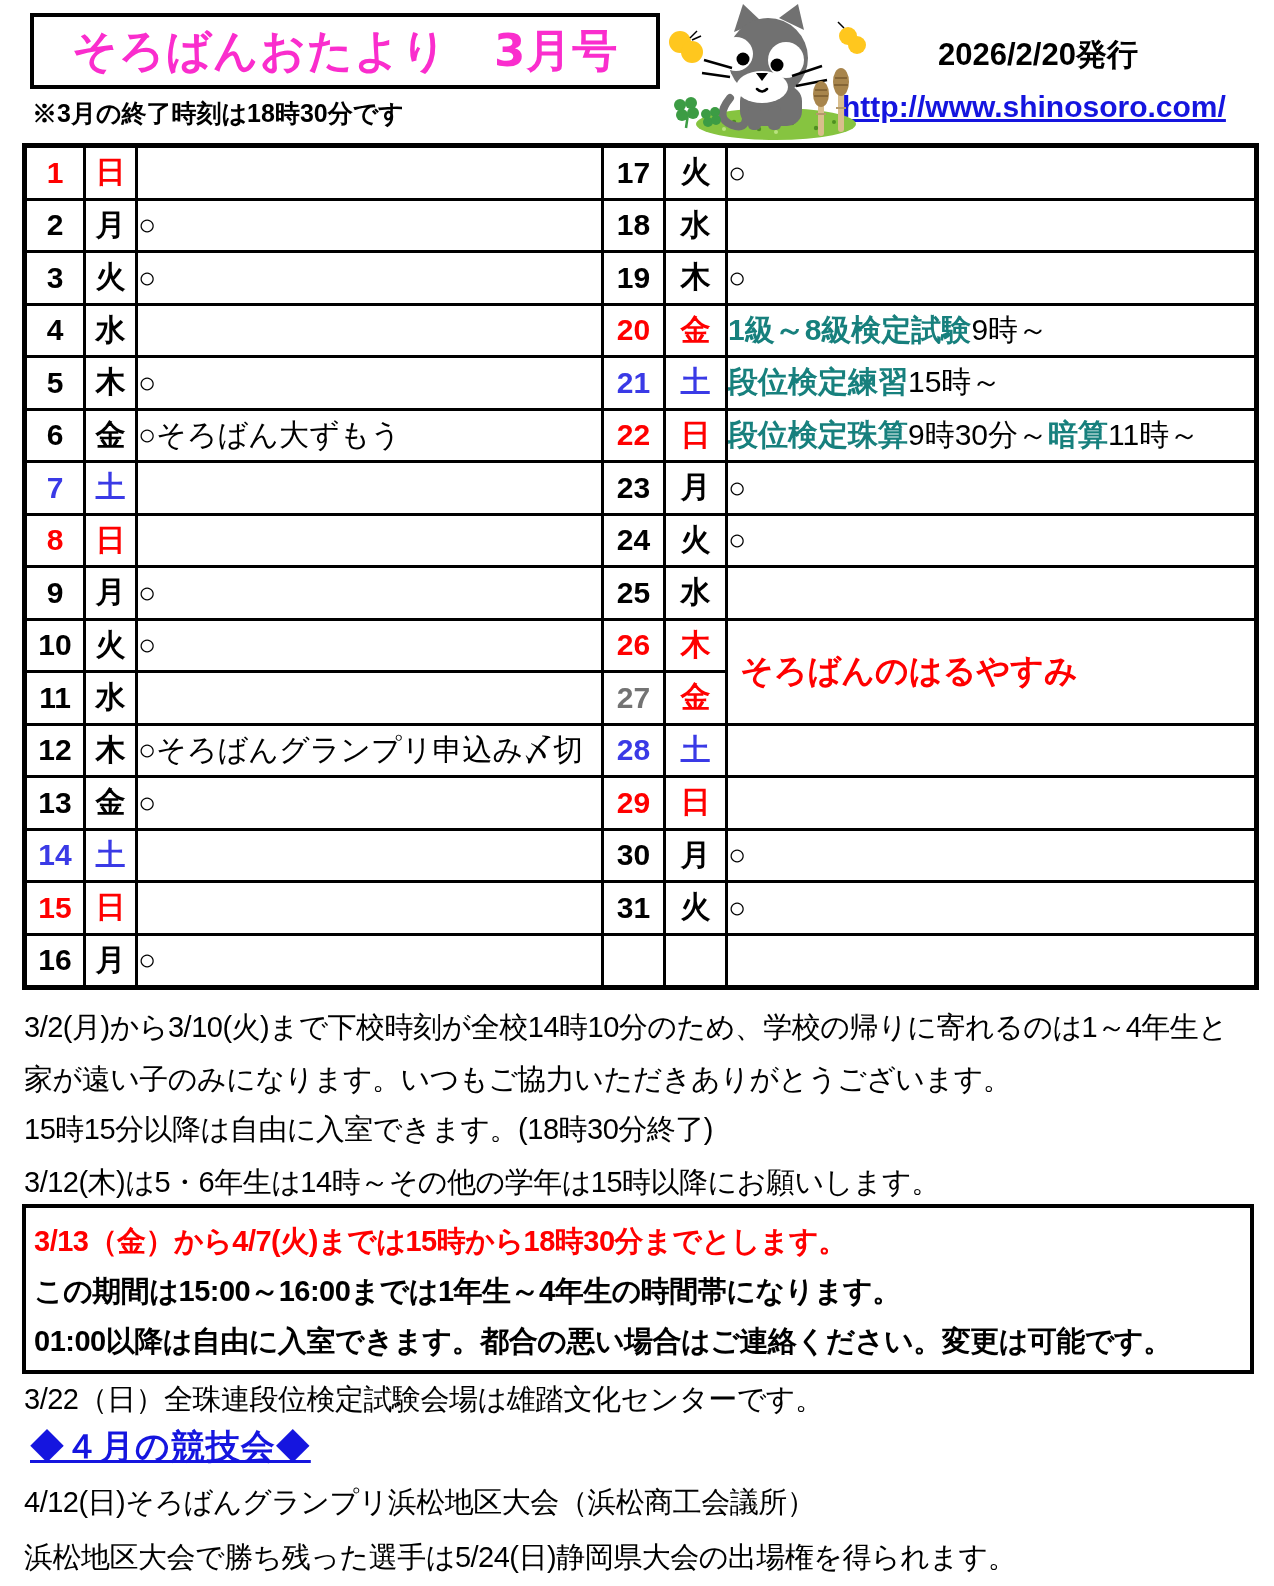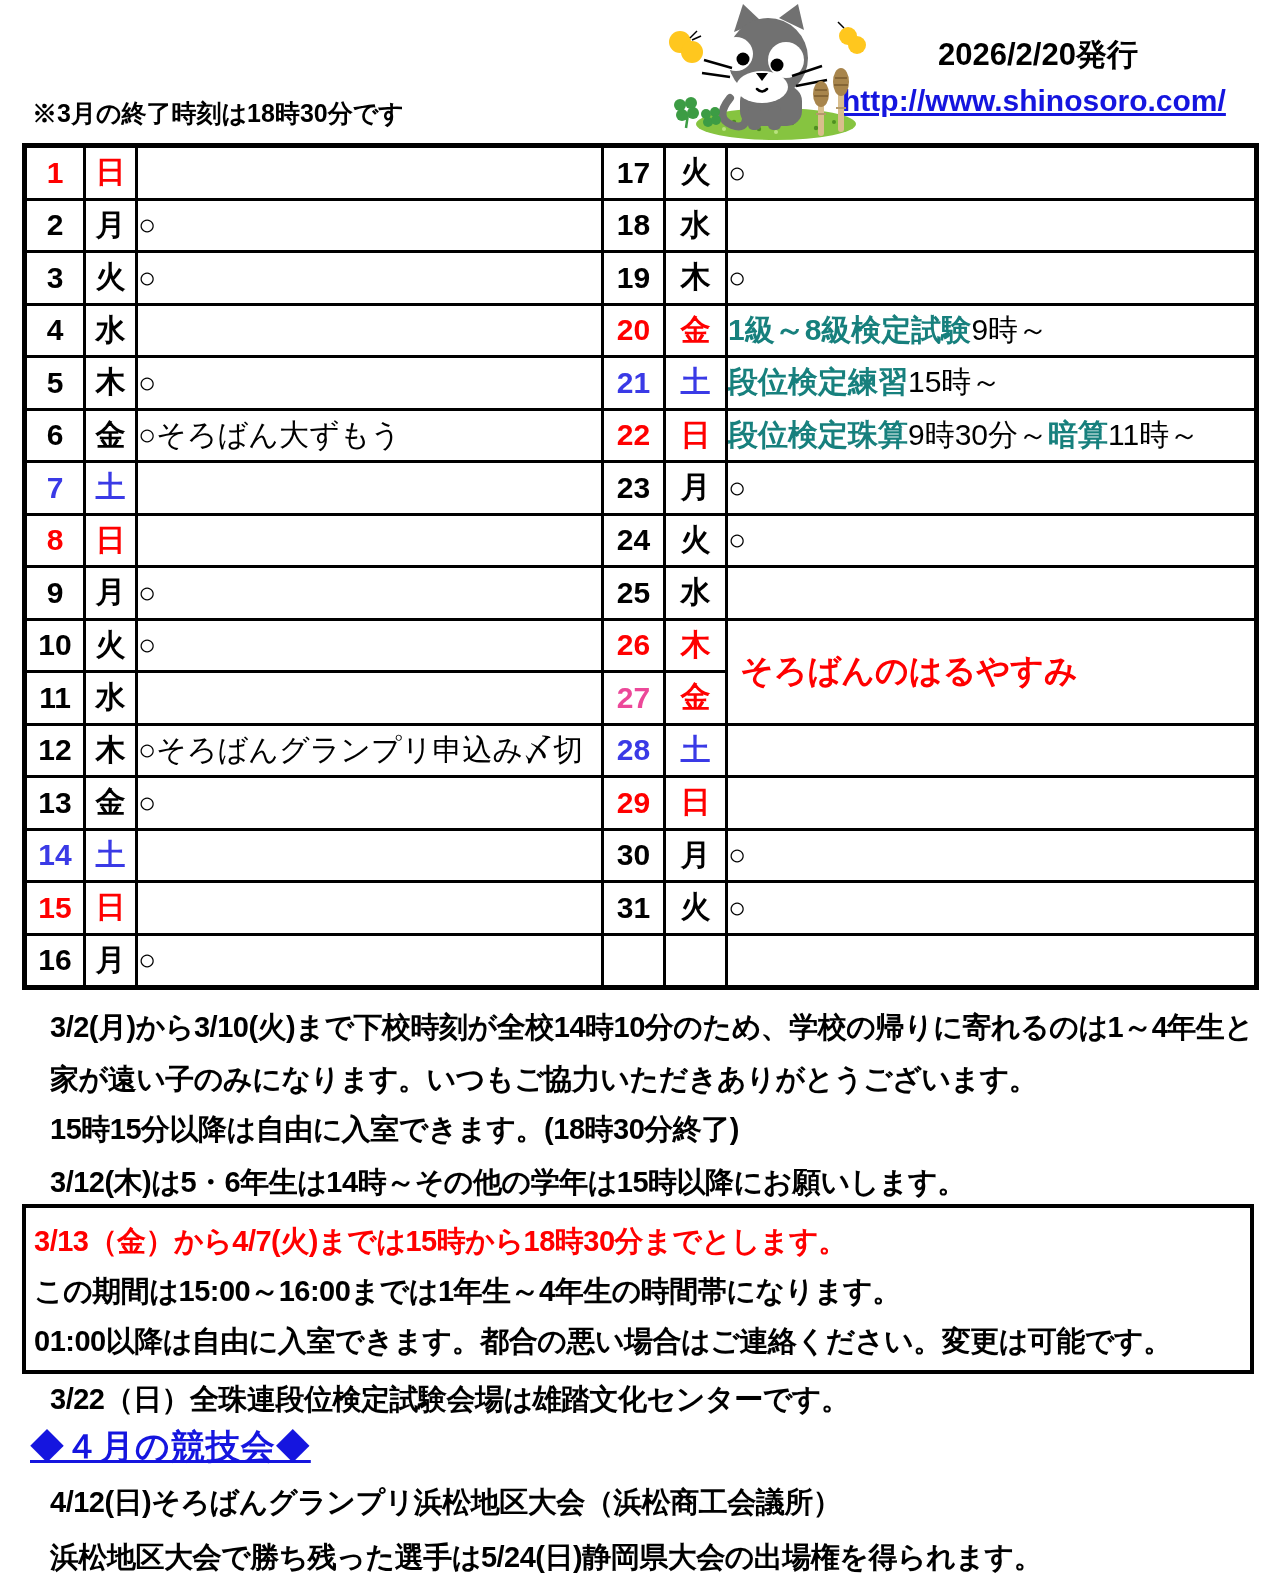--- a/index.html
+++ b/index.html
@@ -6,53 +6,56 @@
   .page{position:relative;width:1274px;height:1586px;background:#fff;overflow:hidden;
         font-family:"Liberation Sans", sans-serif;color:#000;}
 
   
   .title-box{position:absolute;left:30px;top:13px;width:622px;height:68px;
              border:4px solid #000;display:flex;align-items:center;justify-content:center;}
   .title-text{font-size:45px;font-weight:bold;color:var(--title);letter-spacing:1px;
               font-family:"DejaVu Sans", sans-serif;}
   .subtitle{position:absolute;left:32px;top:97px;font-size:25px;font-weight:bold;}
   .issue-date{position:absolute;left:938px;top:34px;font-size:31px;font-weight:600;}
-  .site-link{position:absolute;left:842px;top:84px;font-size:30px;font-weight:600;
+  .site-link{position:absolute;left:842px;top:90px;font-size:30px;font-weight:600;
              color:var(--link);text-decoration:underline;}
   .cat-scene{position:absolute;left:664px;top:2px;width:218px;height:138px;}
 
   
   table.calendar{position:absolute;left:22px;top:143px;width:1232px;
                  border-collapse:collapse;table-layout:fixed;border:5px solid #000;}
   table.calendar td{border:3px solid #000;height:49.5px;padding:0;vertical-align:middle;
                     font-size:30px;font-weight:bold;overflow:hidden;white-space:nowrap;}
   td.date,td.day{text-align:center;}
   td.note{text-align:left;padding-left:6px;font-size:28px;}
   td.note .seg-black{color:var(--black);font-weight:500;}
   td.note .seg-teal{color:var(--teal);font-weight:700;text-align:right;}
   td.note .seg-red{color:var(--red);font-weight:700;}
   td.note.merged{font-size:33px;padding-left:12px;}
   td.note.merged .seg-red{font-size:33px;}
 
   
-  .bline{position:absolute;left:24px;font-size:29px;font-weight:bold;white-space:nowrap;
-         letter-spacing:-0.5px;margin-left:26px;}
+  .bline{position:absolute;left:24px;font-size:29px;font-weight:normal;white-space:nowrap;
+         letter-spacing:-0.5px;}
   .sched-box{position:absolute;left:22px;top:1204px;width:1216px;height:154px;
              border:4px solid #000;padding:8px 0 0 8px;}
   .sched-box .line{font-size:29px;font-weight:bold;line-height:50px;white-space:nowrap;
                    letter-spacing:-0.5px;}
   .sched-box .line.red{color:var(--red);}
   .april-heading{position:absolute;left:30px;top:1424px;font-size:34px;font-weight:bold;
                  color:var(--link);text-decoration:underline;letter-spacing:1px;}
 </style>
 </head>
 <body>
 
 <div class="page" style="--title: #FA2DCD; --red: #FF0000; --blue: #3A3AE6; --teal: #17807D; --black: #000000; --link: #1515DF; --grass: #86C440; --cat-gray: #717171; --butterfly: #FFC71E; --clover: #3C9C44; --tan: #D9BE8C; --tanhead: #A8854C;">
 
+  <div class="title-box">
+    <span class="title-text">そろばんおたより　3月号</span>
+  </div>
   <div class="subtitle">※3月の終了時刻は18時30分です</div>
   <div class="issue-date">2026/2/20発行</div>
   <a class="site-link" href="#">http://www.shinosoro.com/</a>
 
   <svg class="cat-scene" viewBox="0 0 218 138">
 
     <g>
       <ellipse cx="112" cy="122" rx="80" ry="16" fill="var(--grass)"></ellipse>
       <circle cx="70" cy="120" r="2.2" fill="#4E8F21"></circle>
         <circle cx="95" cy="127" r="2.2" fill="#4E8F21"></circle>
@@ -211,21 +214,21 @@
           <td class="day" style="color: rgb(0, 0, 0);">火</td>
           <td class="note"><span class="seg-black">○</span></td>
           <td class="date" style="color: rgb(255, 0, 0);">26</td>
           <td class="day" style="color: rgb(255, 0, 0);">木</td>
           <td class="note merged" rowspan="2"><span class="seg-red">そろばんのはるやすみ</span></td>
         </tr>
         <tr>
           <td class="date" style="color: rgb(0, 0, 0);">11</td>
           <td class="day" style="color: rgb(0, 0, 0);">水</td>
           <td class="note"></td>
-          <td class="date" style="color: #ec4899;">27</td>
+          <td class="date" style="color: #737373;">27</td>
           <td class="day" style="color: rgb(255, 0, 0);">金</td>
         </tr>
         <tr>
           <td class="date" style="color: rgb(0, 0, 0);">12</td>
           <td class="day" style="color: rgb(0, 0, 0);">木</td>
           <td class="note"><span class="seg-black">○そろばんグランプリ申込み〆切</span></td>
           <td class="date" style="color: rgb(58, 58, 230);">28</td>
           <td class="day" style="color: rgb(58, 58, 230);">土</td>
           <td class="note"></td>
         </tr>

